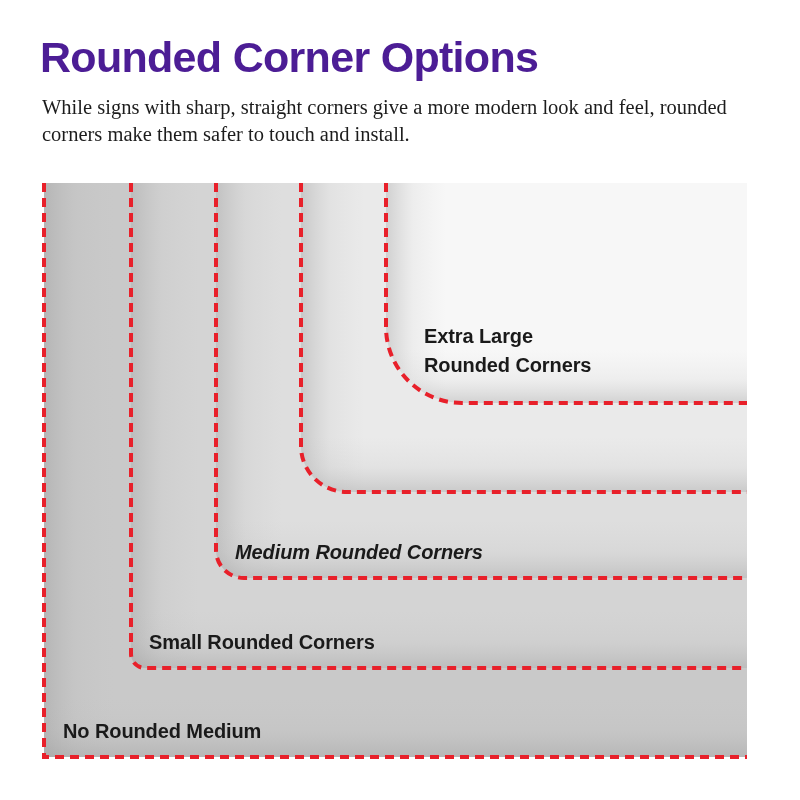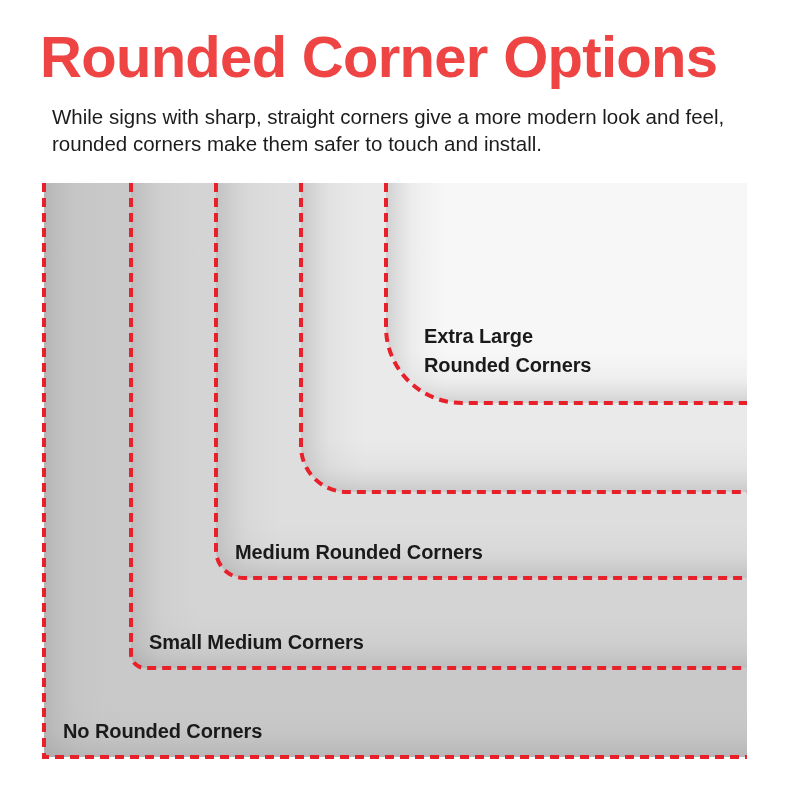--- a/index.html
+++ b/index.html
@@ -27,39 +27,39 @@
     position: absolute;
     left: 0;
     top: 0;
     width: 800px;
   }
   #page-title {
     position: absolute;
     left: 40px;
     top: 33px;
     margin: 0;
-    font-size: 58px;
+    font-size: 43px;
     line-height: 48px;
     font-weight: bold;
     letter-spacing: -0.7px;
-    color: #ef4444;
+    color: #4c1d95;
     font-family: "Liberation Sans", sans-serif;
     white-space: nowrap;
   }
   #page-subtitle {
     position: absolute;
     left: 40px;
     top: 92px;
     width: 710px;
-    margin: 12px;
+    margin: 2px;
     font-size: 20.5px;
     line-height: 26.5px;
     font-weight: normal;
     color: #1c1c1c;
-    font-family: Liberation Sans, sans-serif;
+    font-family: Liberation Serif, serif;
   }
 
   
   #diagram {
     position: absolute;
     left: 0;
     top: 0;
     width: 800px;
     height: 680px;
   }
@@ -75,21 +75,21 @@
     font-weight: bold;
     color: #1a1a1a;
     font-family: "Liberation Sans", sans-serif;
     font-size: 20px;
     line-height: 28.5px;
     white-space: pre-line;
     letter-spacing: -0.1px;
   }
   #label-xl    { left: 424px; top: 322px; }
   #label-l     { left: 336px; top: 443px; }
-  #label-m     { left: 235px; top: 538px; }
+  #label-m     { left: 235px; top: 538px; font-style: italic; }
   #label-s     { left: 149px; top: 628px; }
   #label-none  { left: 63px;  top: 717px; }
 </style>
 </head>
 <body>
 
 <div id="page">
 
   <div id="header">
     <h1 id="page-title">Rounded Corner Options</h1>
@@ -174,18 +174,18 @@
         <path d="M386,183 V327 A76,76 0 0 0 462,403 H747" fill="none" stroke="#e8202a" stroke-width="4" stroke-dasharray="9 6" stroke-linecap="butt"></path>
       </g>
     </svg>
 
     <div class="corner-label" id="label-xl">Extra Large
 Rounded Corners</div>
 
 
     <div class="corner-label" id="label-m">Medium Rounded Corners</div>
 
-    <div class="corner-label" id="label-s">Small Medium Corners</div>
+    <div class="corner-label" id="label-s">Small Rounded Corners</div>
 
-    <div class="corner-label" id="label-none">No Rounded Corners</div>
+    <div class="corner-label" id="label-none">No Rounded Medium</div>
 
   </div>
 </div>
 
 </body></html>

